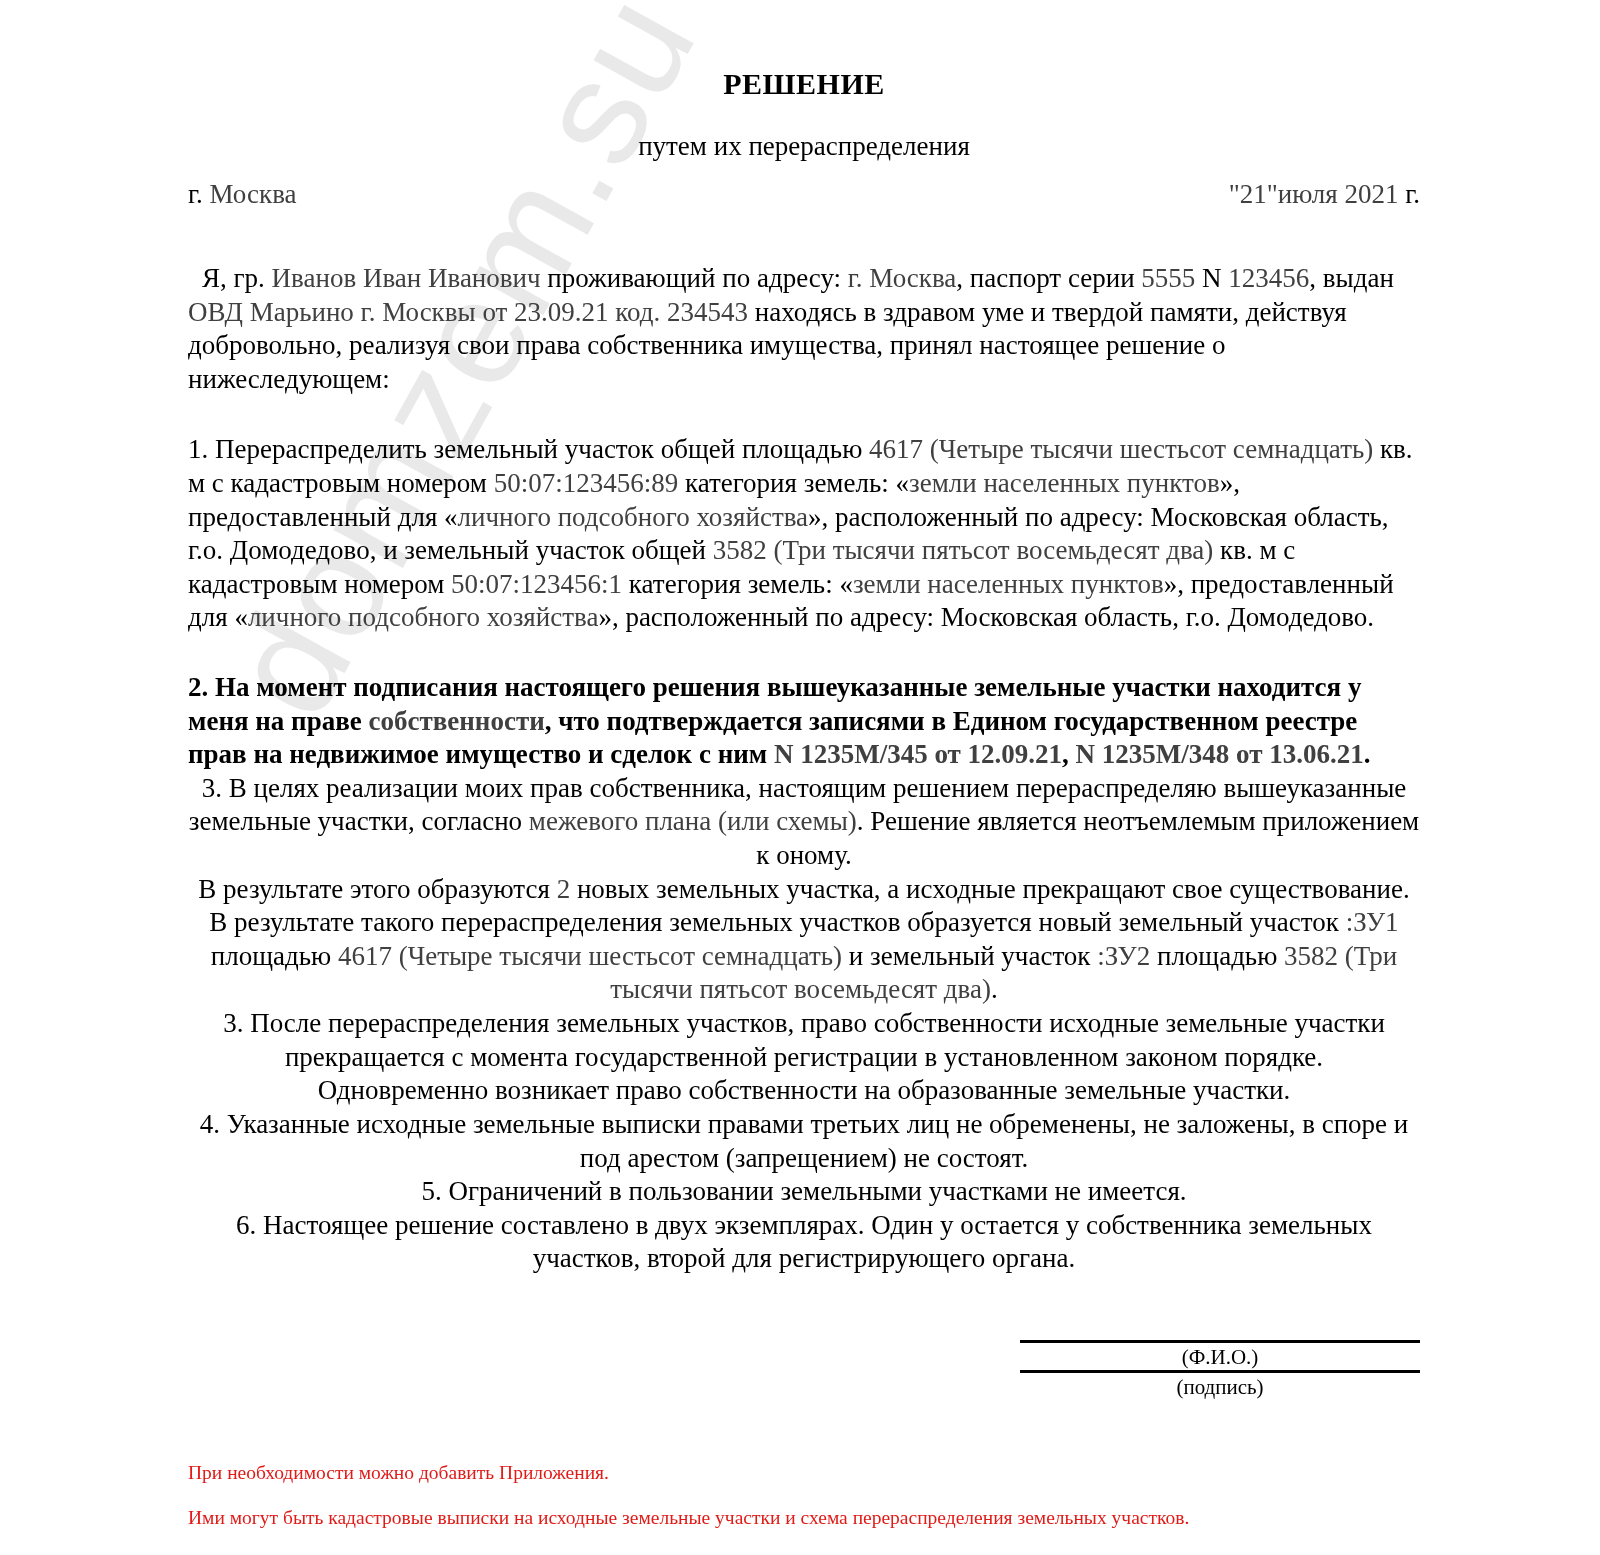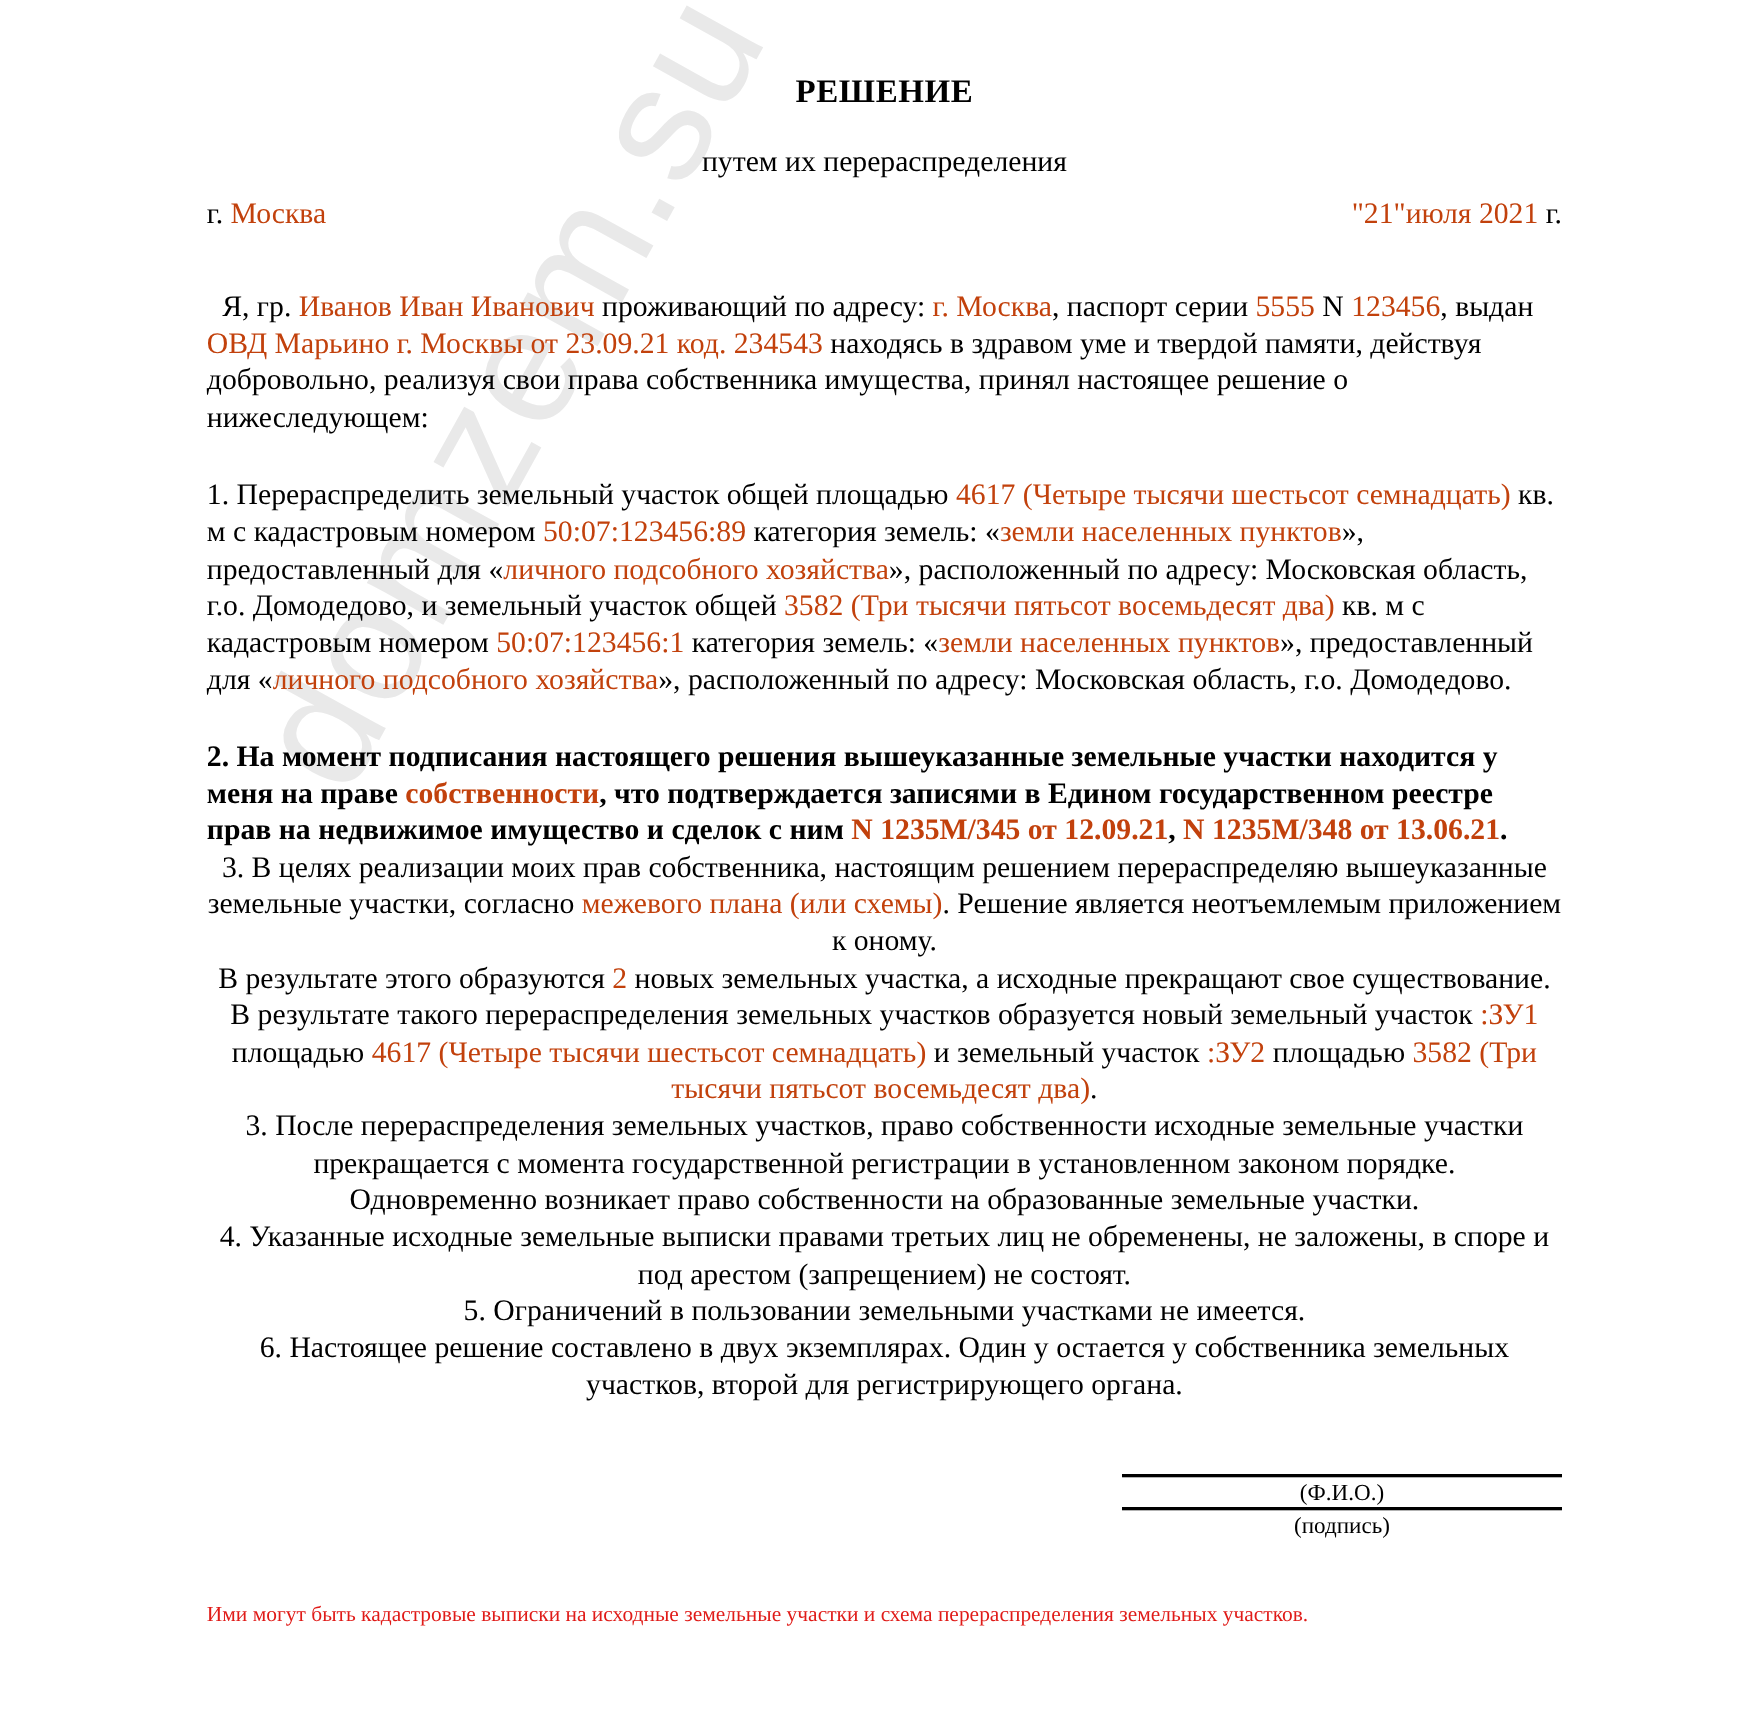--- a/index.html
+++ b/index.html
@@ -90,21 +90,21 @@
     font-size: 27px;
     line-height: 1.245;
     text-align: left;
     margin: 0;
   }
   .para.intro { margin-top: 52px; text-indent: 14px; }
   .para.block1 { margin-top: 37px; }
   .para.block2 { margin-top: 36px; font-weight: bold; }
   .para.tight { margin-top: 0; text-align: center; }
 
-  .r { color: #c2410c; }
+  .r { color: #404040; }
 
   
   .sign-area {
     margin-top: 64px;
     position: relative;
     height: 96px;
   }
   .sign-row {
     display: flex;
     align-items: flex-end;
@@ -184,16 +184,17 @@
           <div class="sign-caption">(Ф.И.О.)</div>
         </div>
         <div class="sign-gap"></div>
         <div class="sign-col podpis">
           <div class="sign-rule"></div>
           <div class="sign-caption">(подпись)</div>
         </div>
       </div>
     </div>
 
+    <div class="footnote first">При необходимости можно добавить Приложения.</div>
     <div class="footnote second">Ими могут быть кадастровые выписки на исходные земельные участки и схема перераспределения земельных участков.</div>
 
   </div>
 </div>
 
 </body></html>

